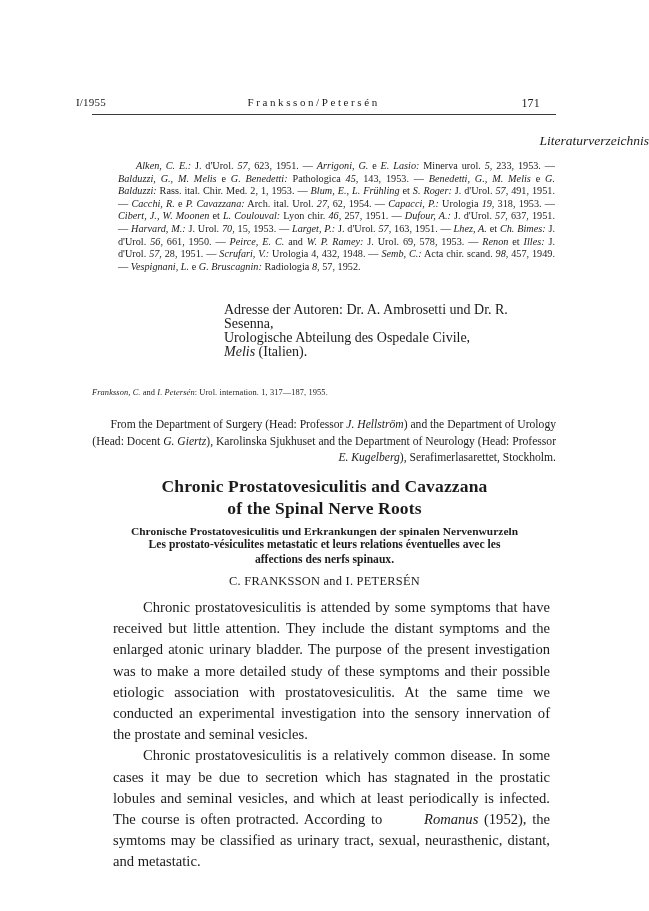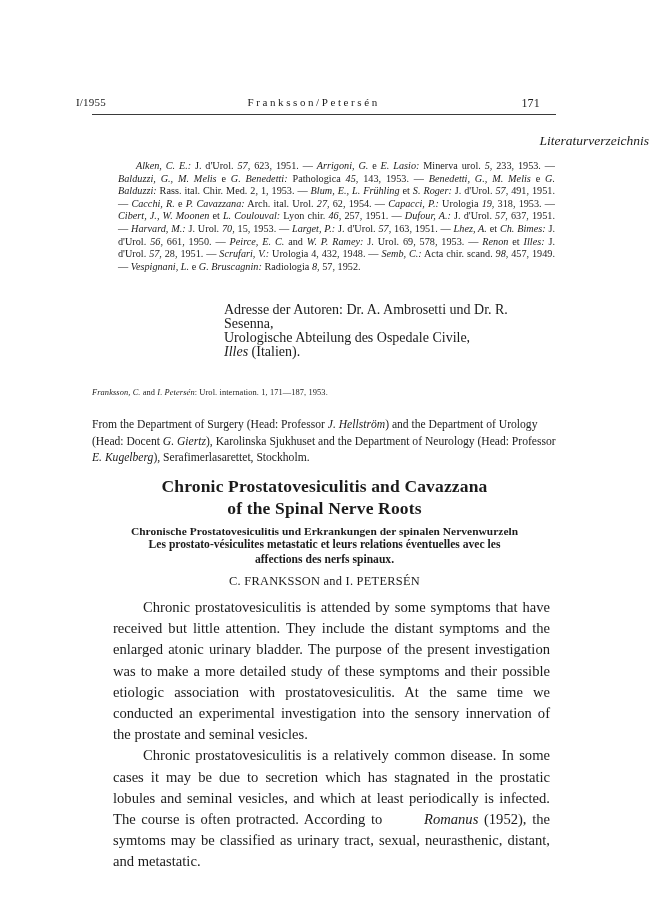--- a/index.html
+++ b/index.html
@@ -90,21 +90,21 @@
     font-size: 8.4px;
     letter-spacing: 0.1px;
   }
   .citation i { font-style: italic; }
   
   .affiliation {
     position: absolute;
     left: 92px;
     top: 417px;
     width: 464px;
-    text-align: left;
+    text-align: right;
     font-size: 11.6px;
     line-height: 16.5px;
   }
   .affiliation i { font-style: italic; }
   
   .title-main {
     position: absolute;
     left: 62px;
     top: 475px;
     width: 525px;
@@ -172,24 +172,24 @@
   </div>
   <div class="runhead-rule"></div>
 
   <div class="lit-heading">Literaturverzeichnis</div>
 
   <div class="refs"><i>Alken, C. E.:</i> J. d'Urol. <i>57</i>, 623, 1951. — <i>Arrigoni, G.</i> e <i>E. Lasio:</i> Minerva urol. <i>5</i>, 233, 1953. — <i>Balduzzi, G., M. Melis</i> e <i>G. Benedetti:</i> Pathologica <i>45</i>, 143, 1953. — <i>Benedetti, G., M. Melis</i> e <i>G. Balduzzi:</i> Rass. ital. Chir. Med. 2, 1, 1953. — <i>Blum, E., L. Frühling</i> et <i>S. Roger:</i> J. d'Urol. <i>57</i>, 491, 1951. — <i>Cacchi, R.</i> e <i>P. Cavazzana:</i> Arch. ital. Urol. <i>27</i>, 62, 1954. — <i>Capacci, P.:</i> Urologia <i>19</i>, 318, 1953. — <i>Cibert, J., W. Moonen</i> et <i>L. Coulouval:</i> Lyon chir. <i>46</i>, 257, 1951. — <i>Dufour, A.:</i> J. d'Urol. <i>57</i>, 637, 1951. — <i>Harvard, M.:</i> J. Urol. <i>70</i>, 15, 1953. — <i>Larget, P.:</i> J. d'Urol. <i>57</i>, 163, 1951. — <i>Lhez, A.</i> et <i>Ch. Bimes:</i> J. d'Urol. <i>56</i>, 661, 1950. — <i>Peirce, E. C.</i> and <i>W. P. Ramey:</i> J. Urol. 69, 578, 1953. — <i>Renon</i> et <i>Illes:</i> J. d'Urol. <i>57</i>, 28, 1951. — <i>Scrufari, V.:</i> Urologia 4, 432, 1948. — <i>Semb, C.:</i> Acta chir. scand. <i>98</i>, 457, 1949. — <i>Vespignani, L.</i> e <i>G. Bruscagnin:</i> Radiologia <i>8</i>, 57, 1952.</div>
 
   <div class="address">
     <div>Adresse der Autoren: Dr. A. Ambrosetti und Dr. R. Sesenna,</div>
     <div>Urologische Abteilung des Ospedale Civile,</div>
-    <div><i>Illes</i><span> (Italien).</span></div>
-  </div>
-
-  <div class="citation"><i>Franksson, C.</i><span> and </span><i>I. Petersén</i><span>: Urol. internation. 1, 171—187, 1953.</span></div>
+    <div><i>Melis</i><span> (Italien).</span></div>
+  </div>
+
+  <div class="citation"><i>Franksson, C.</i><span> and </span><i>I. Petersén</i><span>: Urol. internation. 1, 317—187, 1955.</span></div>
 
   <div class="affiliation">
     <span>From the Department of Surgery (Head: Professor </span><i>J. Hellström</i><span>) and the Department of</span>
     <span>Urology (Head: Docent </span><i>G. Giertz</i><span>), Karolinska Sjukhuset and the Department of</span>
     <span>Neurology (Head: Professor </span><i>E. Kugelberg</i><span>), Serafimerlasarettet, Stockholm.</span>
   </div>
 
   <div class="title-main">
     <div>Chronic Prostatovesiculitis and Cavazzana</div>
     <div>of the Spinal Nerve Roots</div>

